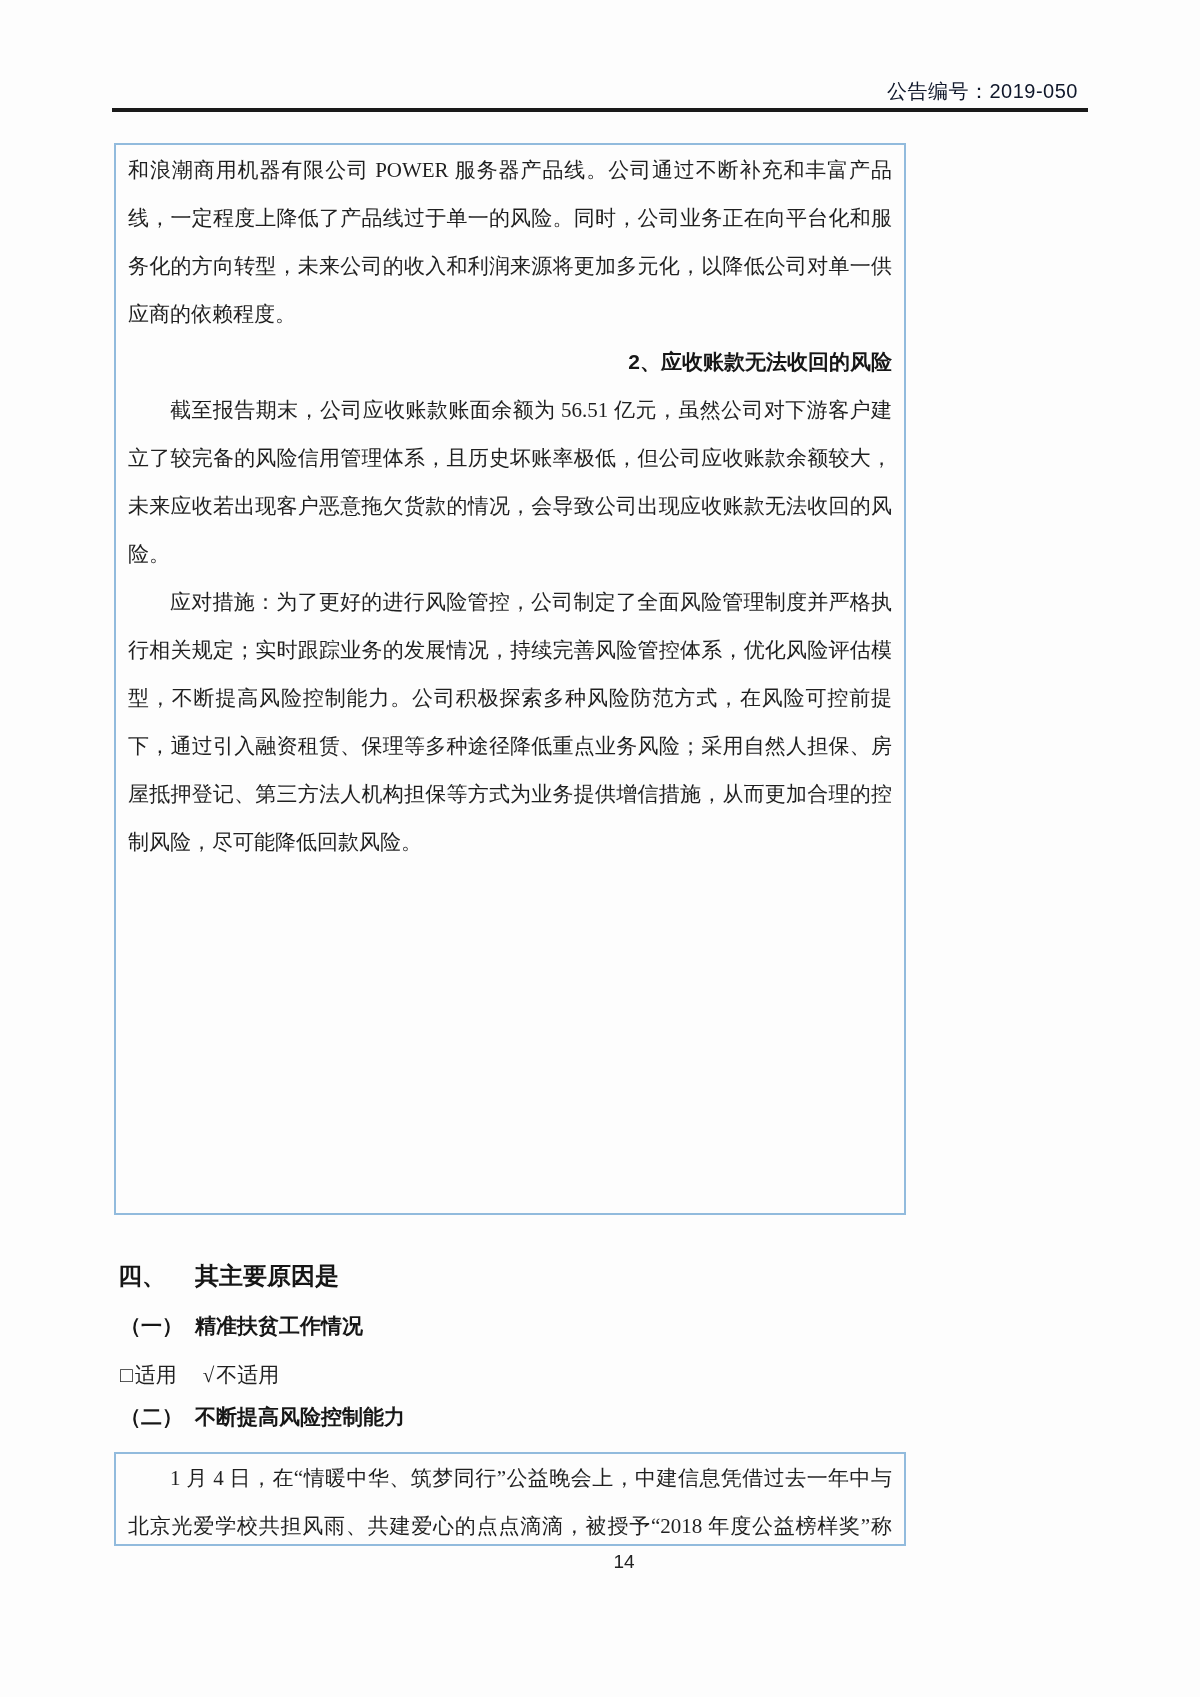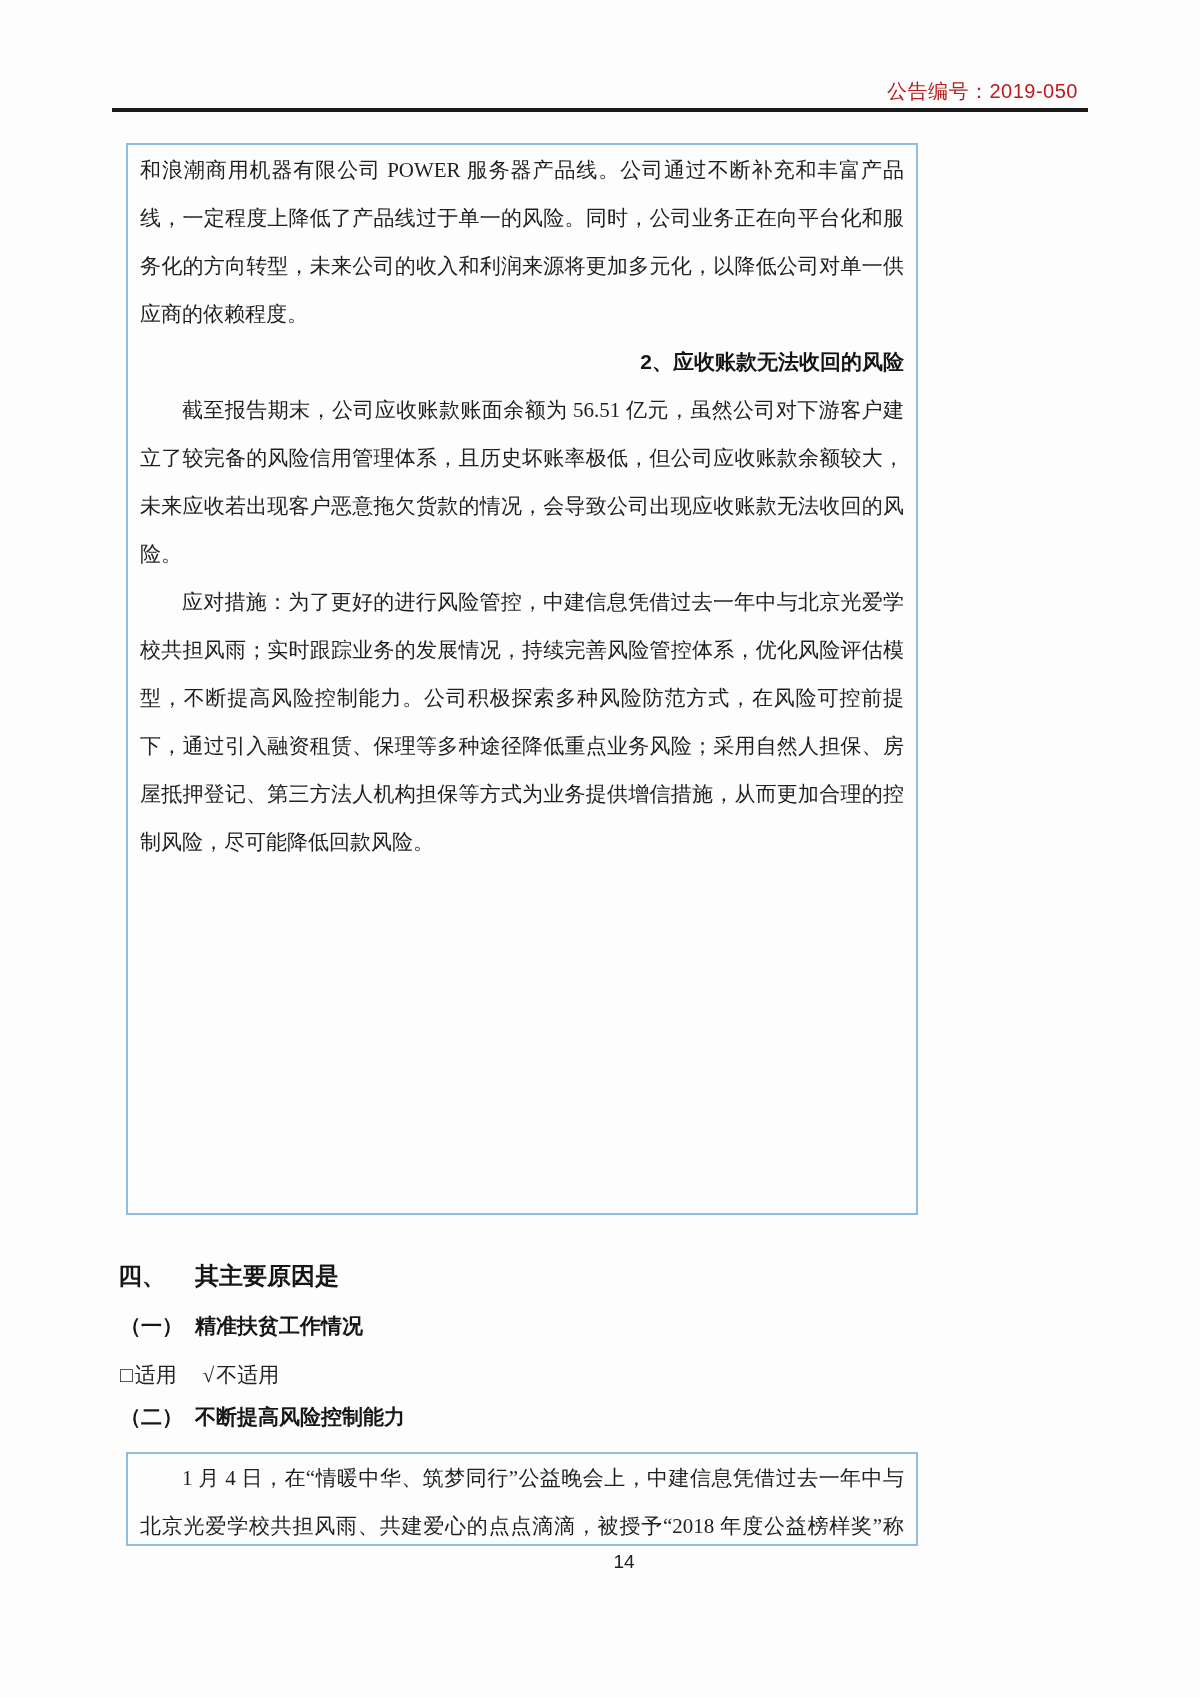--- a/index.html
+++ b/index.html
@@ -19,29 +19,29 @@
   .page{
     position:relative;
     width:1200px;height:1697px;
     background:var(--bg);
     overflow:hidden;
   }
   
   .announcement{
     position:absolute;top:78px;right:122px;
     font-family:"Liberation Sans","DejaVu Sans",sans-serif;
-    font-size:20px;color:#b91c1c;letter-spacing:.5px;
+    font-size:20px;color:#0f172a;letter-spacing:.5px;
   }
   .header-rule{
     position:absolute;top:108px;left:112px;width:976px;height:0;
     border-top:4px solid var(--rule);
   }
   
   .blue-box{
-    position:absolute;left:126px;width:792px;
+    position:absolute;left:114px;width:792px;
     border:2px solid var(--box-border);
     background:var(--bg);
     overflow:hidden;
   }
   .risk-box{top:143px;height:1072px;padding:1px 12px 0 12px;}
   .note-box{top:1452px;height:94px;padding:0 12px;}
   .blue-box p{
     margin:0;
     font-size:21px;line-height:48px;
     text-align:justify;text-indent:2em;
@@ -90,21 +90,21 @@
 
 <div class="page">
 
   <div class="announcement">公告编号：2019-050</div>
   <div class="header-rule"></div>
 
   <div class="blue-box risk-box">
     <p class="no-indent">和浪潮商用机器有限公司 POWER 服务器产品线。公司通过不断补充和丰富产品线，一定程度上降低了产品线过于单一的风险。同时，公司业务正在向平台化和服务化的方向转型，未来公司的收入和利润来源将更加多元化，以降低公司对单一供应商的依赖程度。</p>
     <h4 class="risk-h">2、应收账款无法收回的风险</h4>
     <p>截至报告期末，公司应收账款账面余额为 56.51 亿元，虽然公司对下游客户建立了较完备的风险信用管理体系，且历史坏账率极低，但公司应收账款余额较大，未来应收若出现客户恶意拖欠货款的情况，会导致公司出现应收账款无法收回的风险。</p>
-    <p>应对措施：为了更好的进行风险管控，中建信息凭借过去一年中与北京光爱学校共担风雨；实时跟踪业务的发展情况，持续完善风险管控体系，优化风险评估模型，不断提高风险控制能力。公司积极探索多种风险防范方式，在风险可控前提下，通过引入融资租赁、保理等多种途径降低重点业务风险；采用自然人担保、房屋抵押登记、第三方法人机构担保等方式为业务提供增信措施，从而更加合理的控制风险，尽可能降低回款风险。</p>
+    <p>应对措施：为了更好的进行风险管控，公司制定了全面风险管理制度并严格执行相关规定；实时跟踪业务的发展情况，持续完善风险管控体系，优化风险评估模型，不断提高风险控制能力。公司积极探索多种风险防范方式，在风险可控前提下，通过引入融资租赁、保理等多种途径降低重点业务风险；采用自然人担保、房屋抵押登记、第三方法人机构担保等方式为业务提供增信措施，从而更加合理的控制风险，尽可能降低回款风险。</p>
   </div>
 
   <div class="sec-heading sec-level1">
     <span class="sec-num">四、</span>
     <span class="sec-title">其主要原因是</span>
   </div>
 
   <div class="sec-heading sec-level2 sec-sub1">
     <span class="sec-num">（一）</span>
     <span class="sec-title">精准扶贫工作情况</span>

